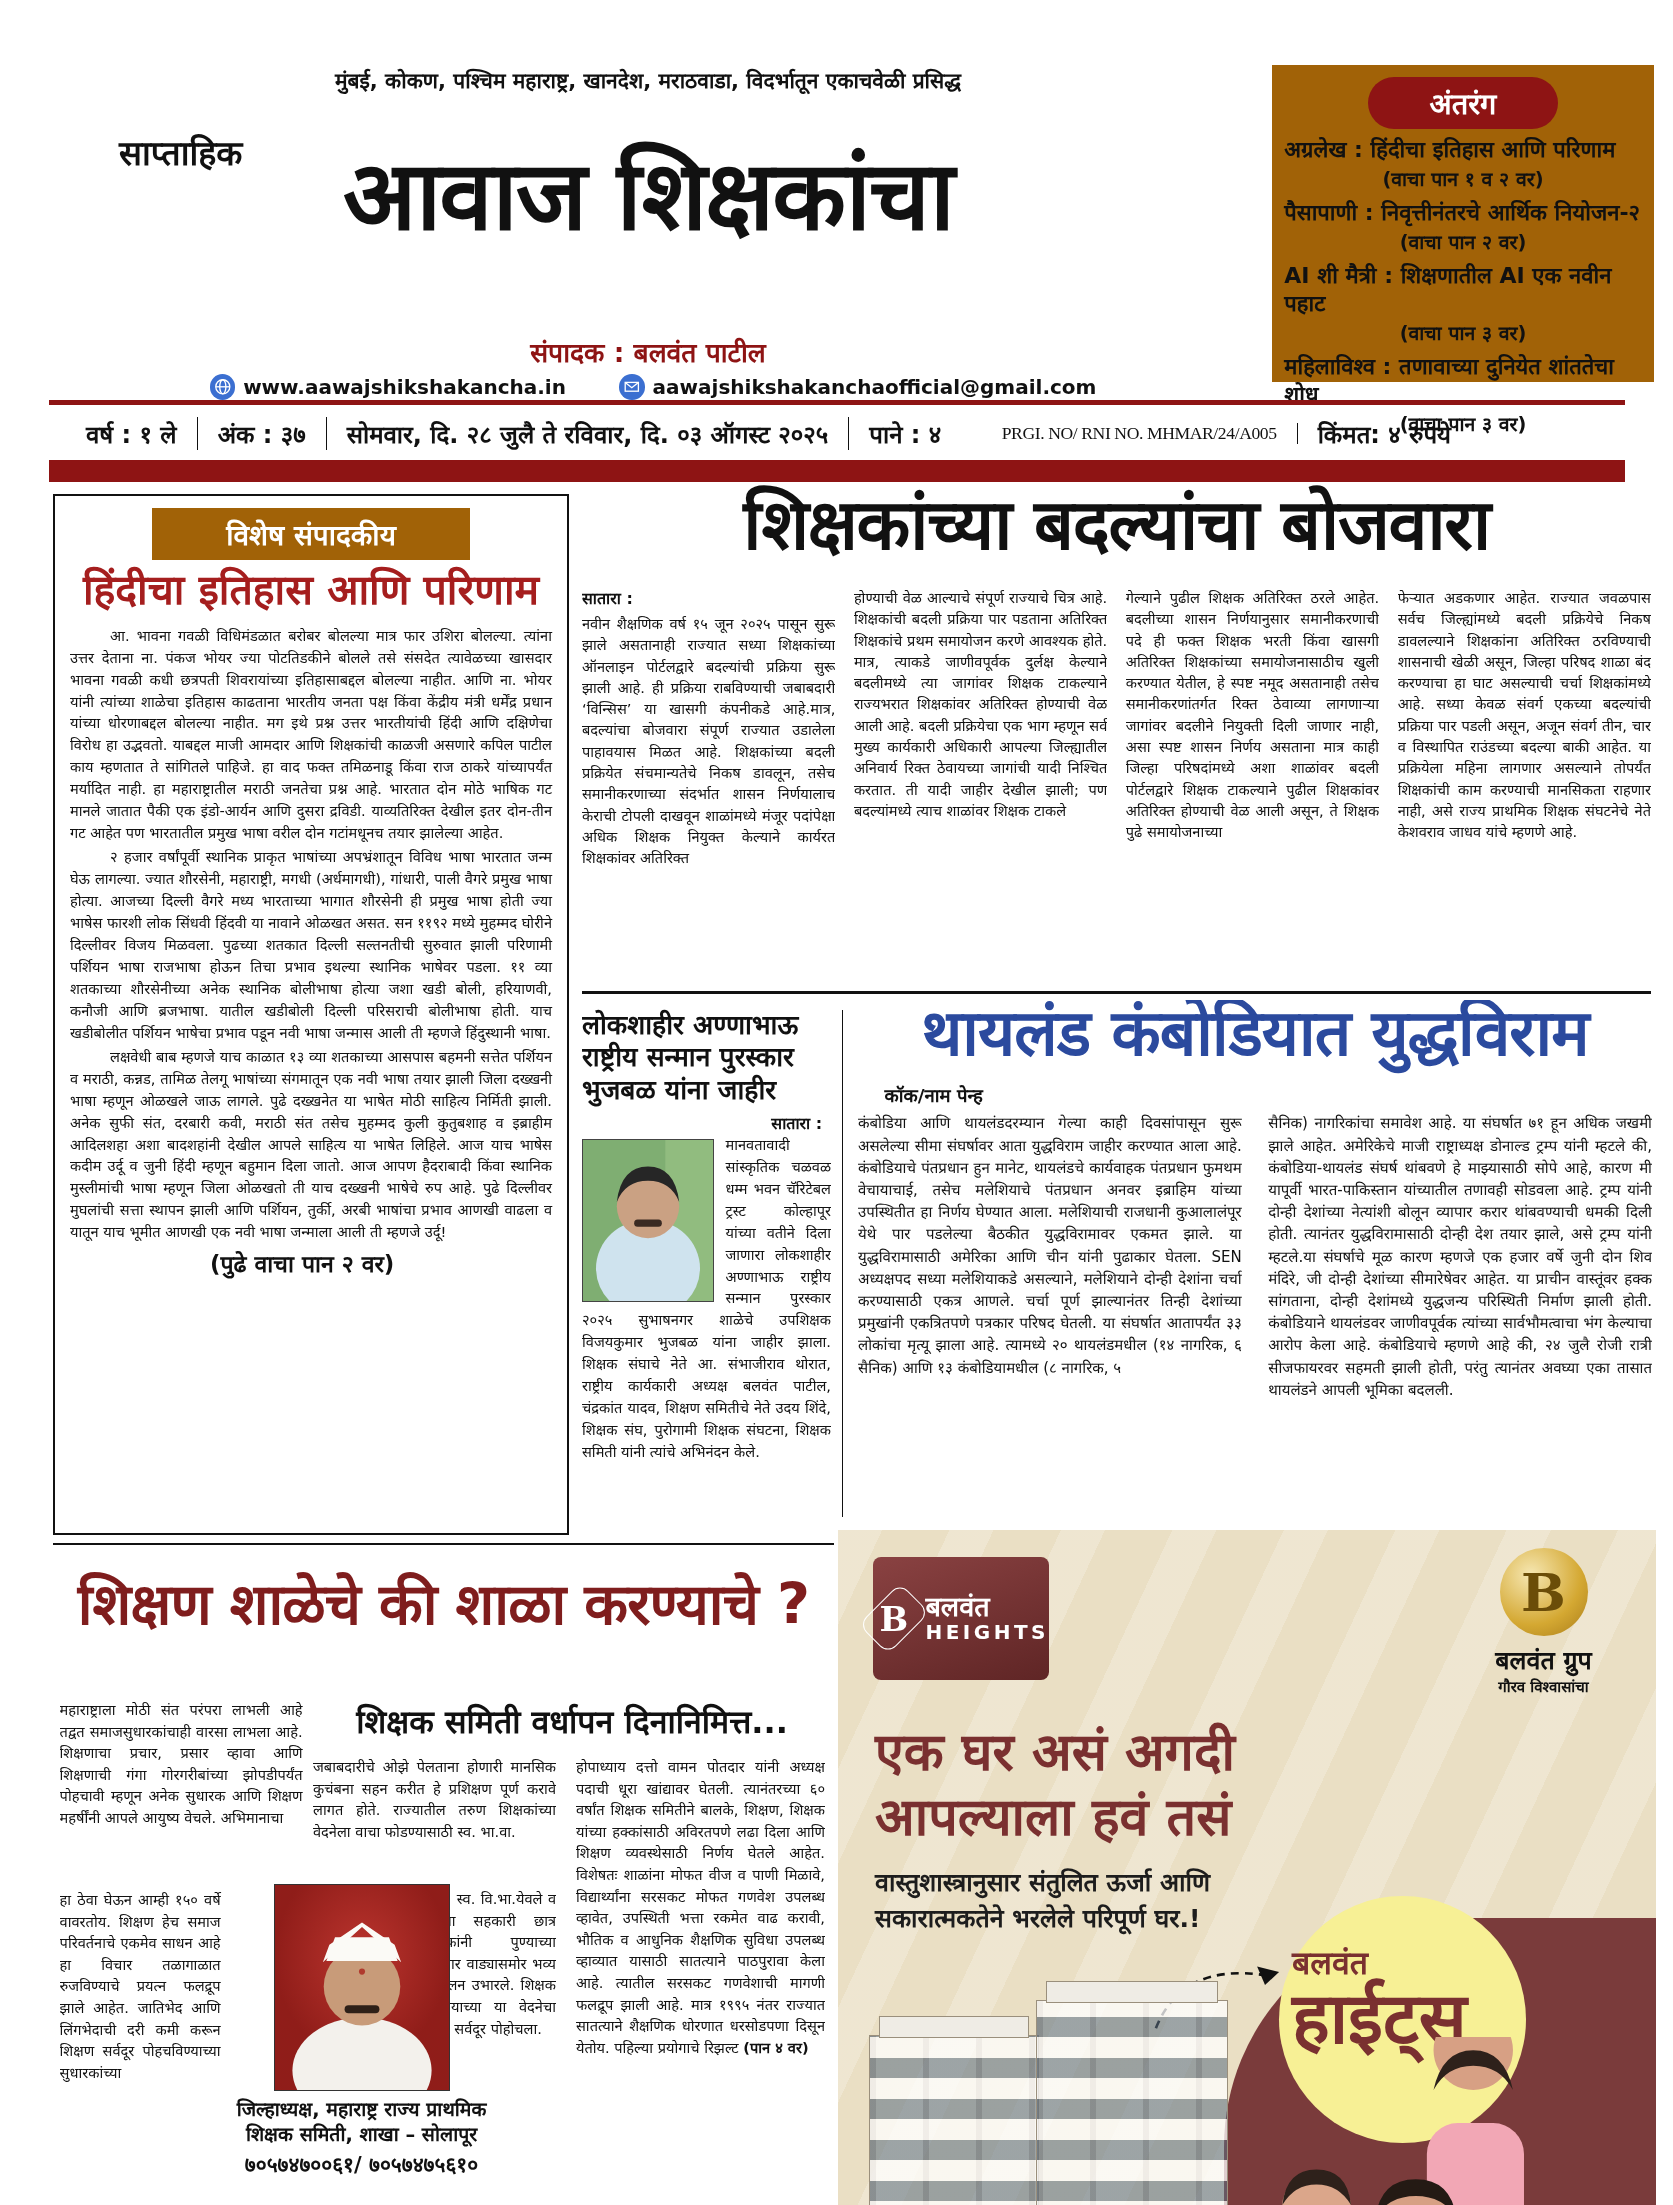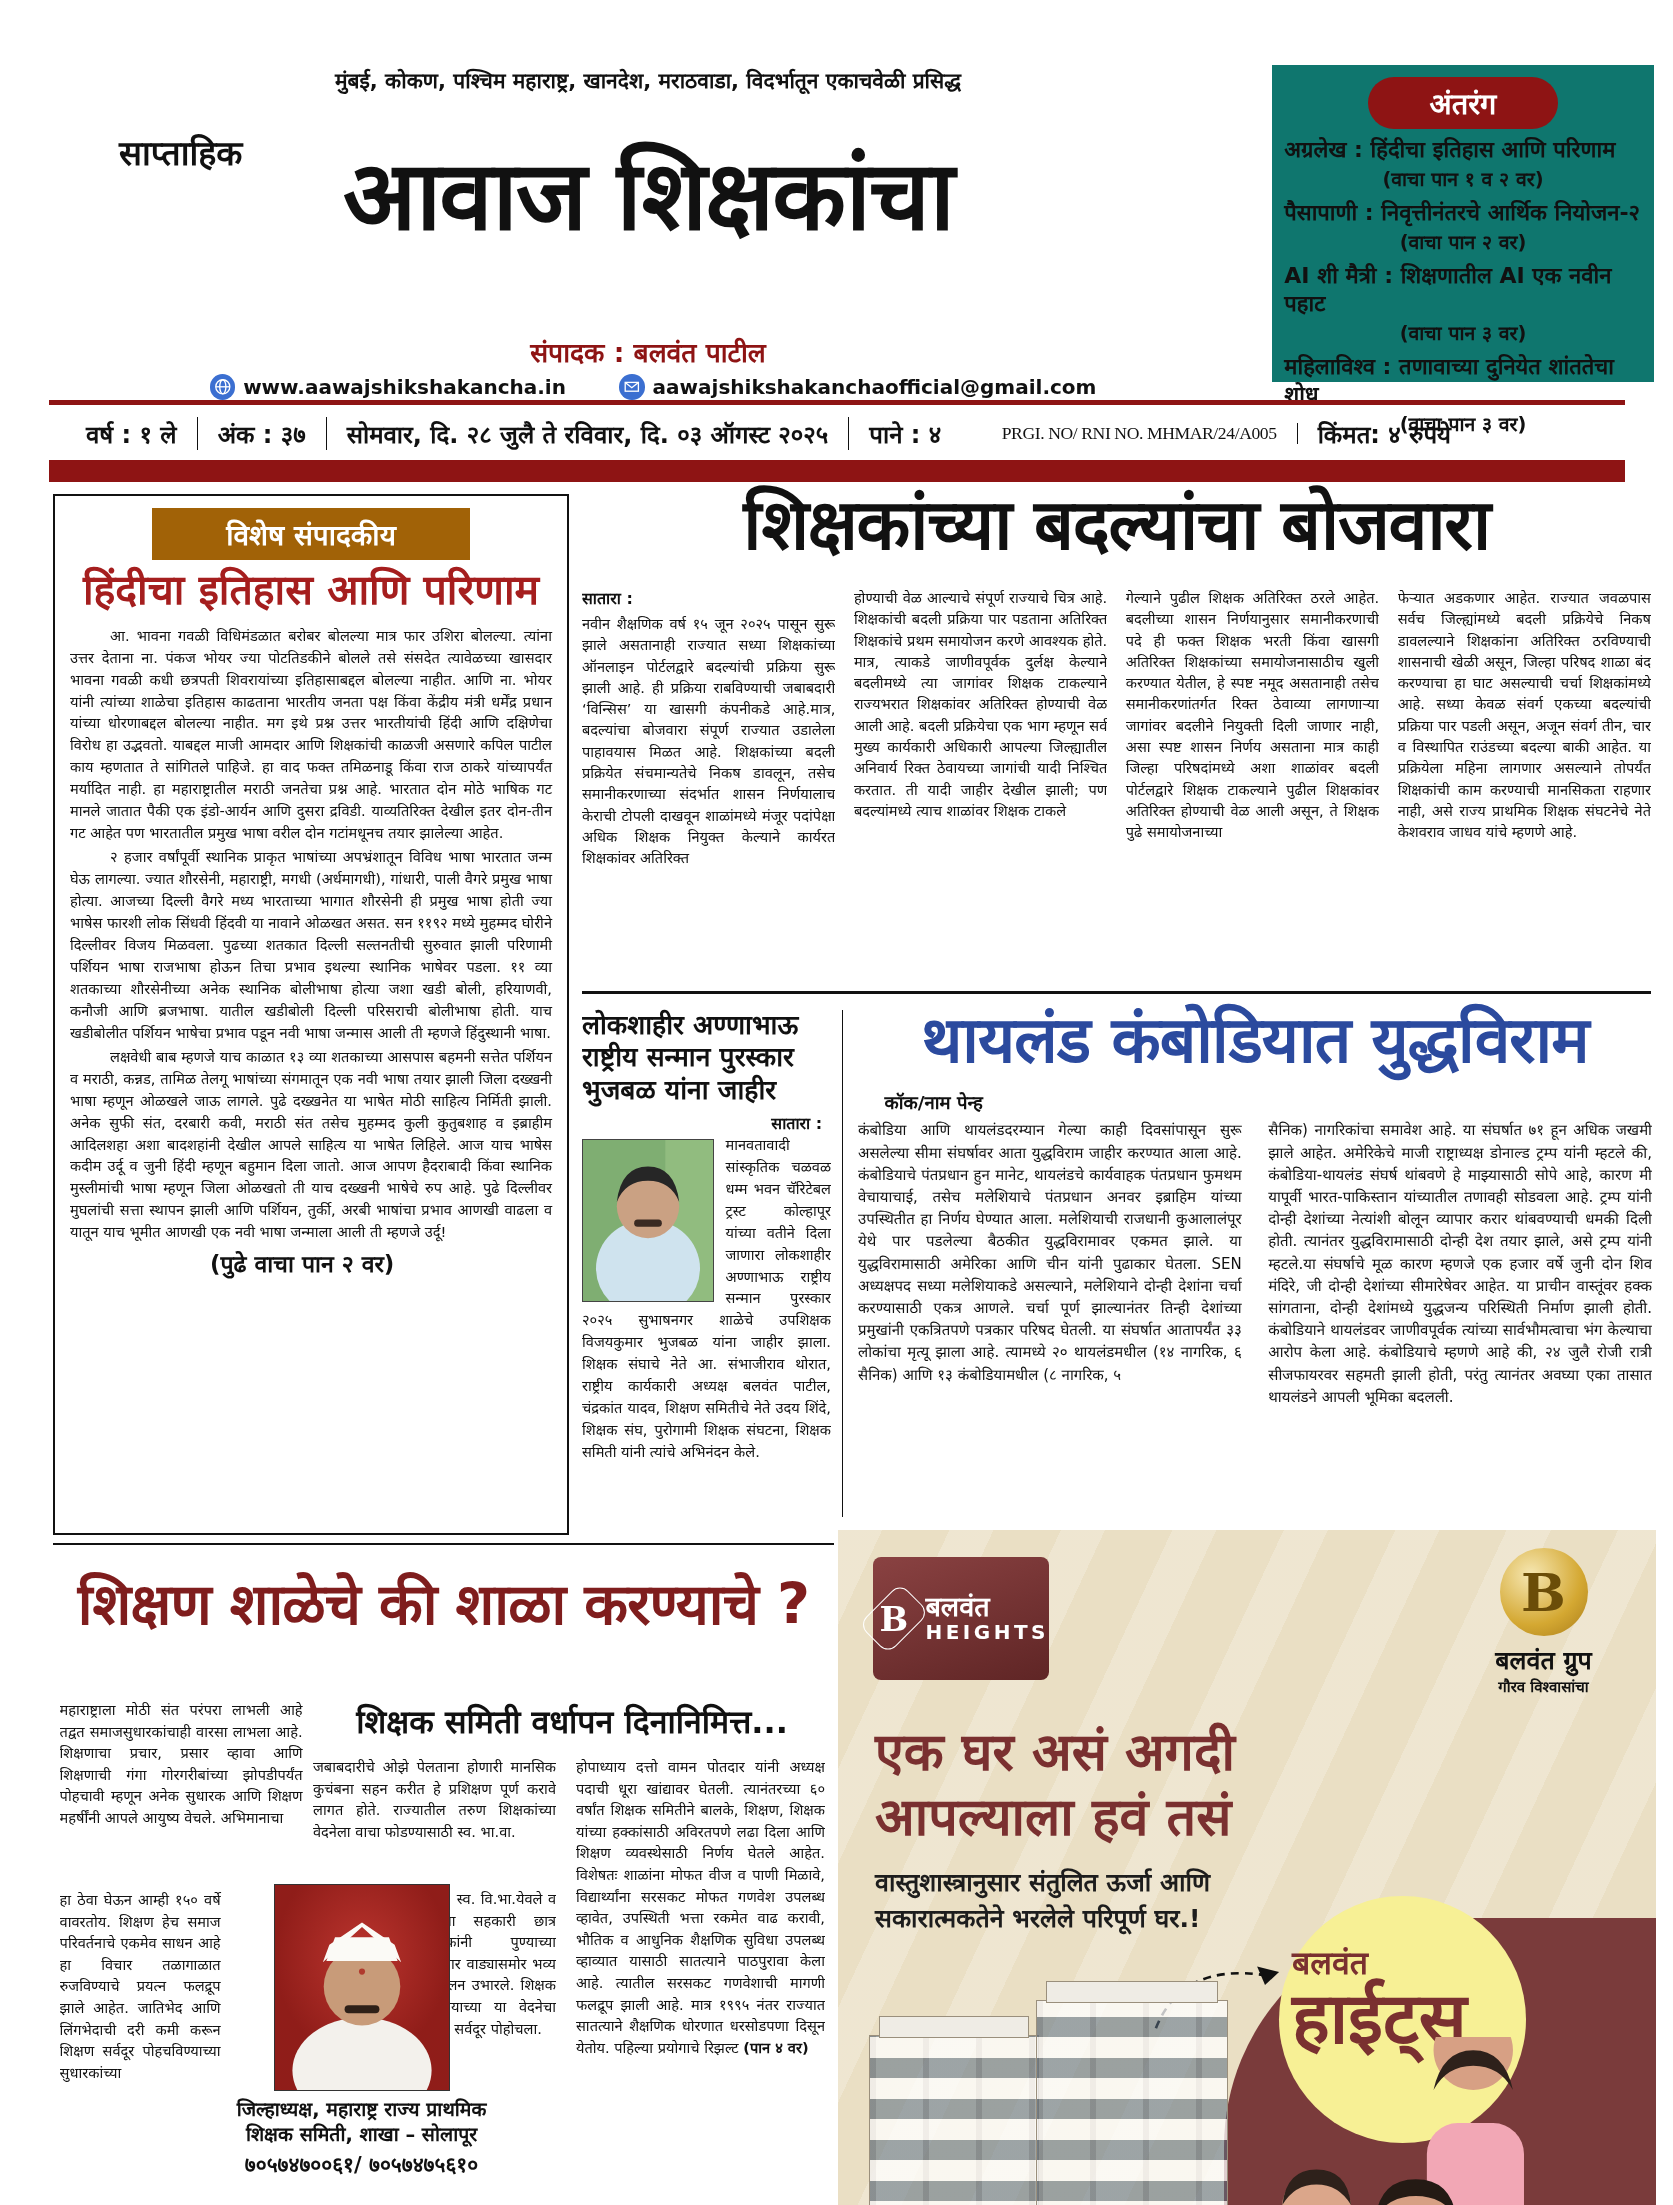--- a/index.html
+++ b/index.html
@@ -10,21 +10,21 @@
   .abs{position:absolute;}
   
   .tagline{left:132px;top:66px;width:1032px;font-size:21px;font-weight:bold;text-align:center;}
   .weekly{left:119px;top:129px;font-size:34px;font-weight:bold;}
   .mast-title{left:101px;top:146px;width:1094px;text-align:center;font-size:96px;font-weight:800;letter-spacing:-1.8px;line-height:1.05;font-family:"DejaVu Serif",serif;}
   .editor-line{left:101px;top:334px;width:1094px;text-align:center;font-size:26.5px;font-weight:bold;color:#8E1414;}
   .webrow{left:146px;top:374px;width:1014px;display:flex;justify-content:center;gap:53px;font-size:20px;font-weight:bold;}
   .webrow .item{display:flex;align-items:center;gap:8px;}
   .cicon{width:25.6px;height:25.6px;border-radius:50%;background:#3B6FD1;display:flex;align-items:center;justify-content:center;flex:0 0 auto;}
   
-  .antarang{left:1272px;top:65px;width:382px;height:317px;background:#0f766e;padding:0;}
+  .antarang{left:1272px;top:65px;width:382px;height:317px;background:#a16207;padding:0;}
   .antarang-pill{margin:12.3px auto 4.4px auto;width:190px;background:#8E1414;color:#fff;font-size:29px;font-weight:bold;text-align:center;border-radius:26.5px;padding:6.2px 0;}
   .toc-item{padding:2.6px 12.3px 0 12.3px;font-size:22px;font-weight:bold;line-height:1.25;}
   .toc-note{font-size:19.4px;font-weight:bold;text-align:center;padding:1.8px 0 4.4px 0;}
   
   .rule-thin{left:49px;top:400px;width:1576px;height:5.3px;background:#8E1414;}
   .infobar{left:66px;top:411px;width:1544px;height:44px;display:flex;align-items:center;font-size:24px;font-weight:bold;}
   .infobar .seg{padding:0 20px;border-right:1.3px solid #111;}
   .infobar .seg:last-child{border-right:none;}
   .infobar .noborder{border-right:none;}
   .infobar .reg{font-size:17.6px;font-weight:normal;font-family:"Liberation Serif",serif;letter-spacing:-0.4px;padding-left:4.4px;margin-left:36px;}
@@ -44,21 +44,21 @@
   .divider-h{left:582px;top:991px;width:1069px;height:2.6px;background:#111;}
   .vrule{left:842px;top:1010px;width:1.3px;height:507px;background:#111;}
   
   .annabhau{left:582px;top:1009px;width:249px;height:514px;overflow:hidden;}
   .annabhau h3{margin:0 0 6.2px 0;font-size:26.5px;line-height:1.22;font-weight:800;}
   .annabhau .dl{text-align:right;font-size:16px;font-weight:bold;padding-right:8.8px;}
   .annabhau .photo{float:left;width:132px;height:163px;margin:4.4px 11.5px 4.4px 0;border:1.3px solid #444;box-sizing:border-box;}
   .annabhau .body{font-size:14.6px;line-height:1.5;text-align:justify;}
   
   .thailand{left:858px;top:1000px;width:794px;height:520px;overflow:hidden;}
-  .th-headline{text-align:center;font-size:64px;font-weight:800;color:#2B4A9E;letter-spacing:-0.9px;line-height:1.05;margin:7px;}
+  .th-headline{text-align:center;font-size:64px;font-weight:800;color:#2B4A9E;letter-spacing:-0.9px;line-height:1.05;margin:0;}
   .th-byline{font-size:18.5px;font-weight:bold;margin:15px 0 5.3px 26.5px;}
   .th-cols{display:flex;gap:26.5px;height:419px;overflow:hidden;}
   .th-cols .col{flex:1;font-size:15px;line-height:1.48;text-align:justify;overflow:hidden;}
   
   .lower-rule{left:53px;top:1543px;width:781px;height:2.2px;background:#111;}
   .shikshan{left:53px;top:1553px;width:781px;height:961px;overflow:hidden;}
   .sh-headline{position:absolute;left:0;top:9.7px;width:100%;text-align:center;font-size:57px;font-weight:800;color:#7f1d1d;letter-spacing:-0.9px;}
   .sh-col{position:absolute;font-size:14.6px;line-height:1.48;text-align:justify;overflow:hidden;}
   .sh-subhead{position:absolute;left:260px;top:146px;width:518px;text-align:center;font-size:32px;font-weight:800;}
   .sh-photo{position:absolute;left:172px;top:331px;width:273px;text-align:center;}

